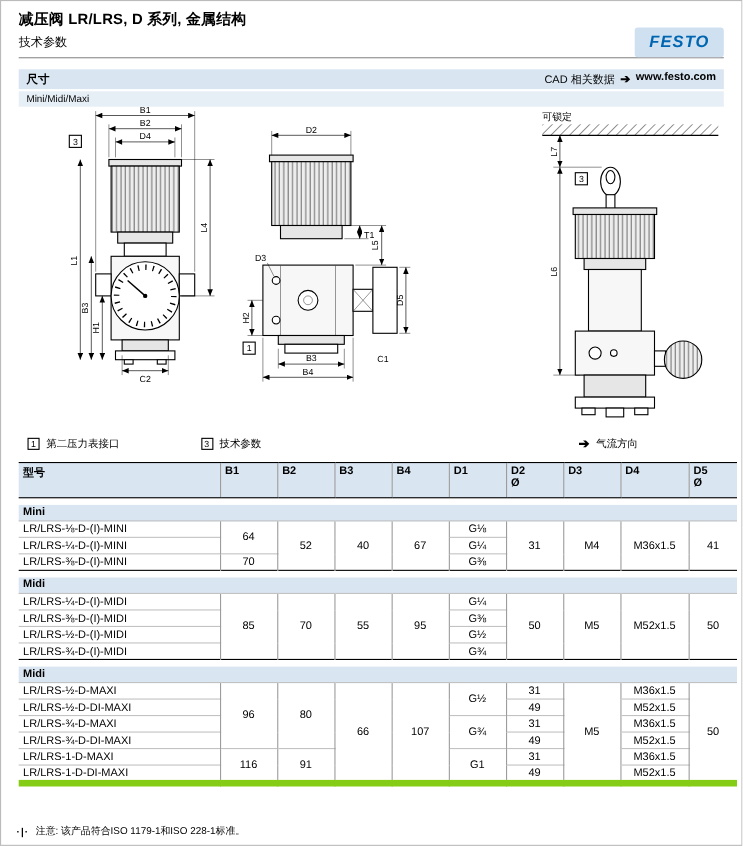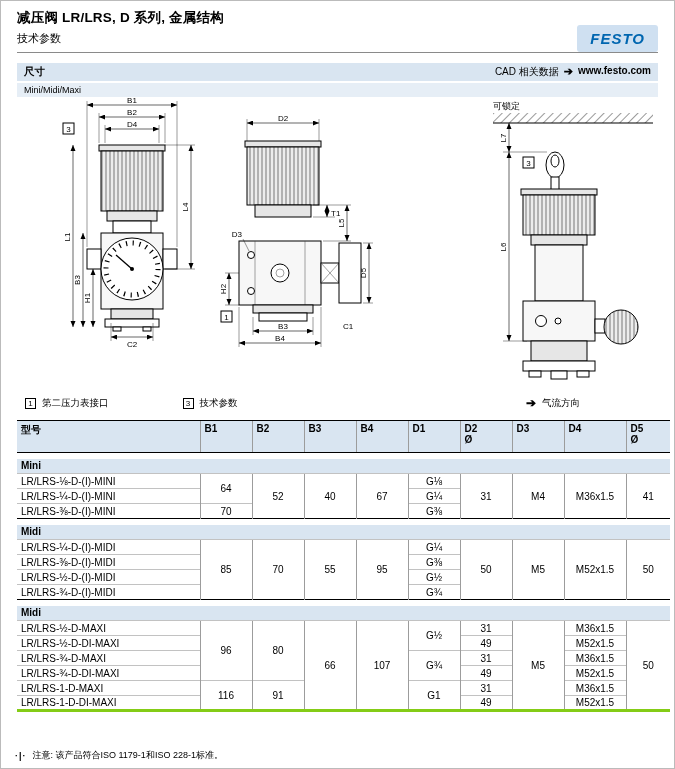--- a/index.html
+++ b/index.html
@@ -37,21 +37,21 @@
 
   .legend { display:flex; align-items:center; font-size:9.5px; height:18px; padding-left:8px; margin-top:2px; }
   .legend-item { display:flex; align-items:center; gap:6px; }
   .legend-mount { margin-left:74px; }
   .legend-flow { margin-left:auto; margin-right:78px; }
   .refbox { display:inline-flex; width:11px; height:11px; border:1px solid #000;
             align-items:center; justify-content:center; font-size:8px; }
   .flow-arrow { font-size:12px; font-weight:bold; }
 
   table { border-collapse:collapse; width:100%; margin-top:8px; table-layout:fixed;
-          border-bottom:3px solid #84cc16; }
+          border-bottom:6px solid #84cc16; }
   th { background:#d9e5f1; border-top:1px solid #000; border-bottom:1px solid #000;
        border-left:1px solid #9c9c9c; font-size:10px; font-weight:bold; text-align:left;
        vertical-align:top; padding:2px 4px; height:32px; }
   th:first-child { border-left:none; }
   th .dia { font-weight:bold; }
   td { border-left:1px solid #9c9c9c; border-top:1px solid #c2c2c2; font-size:10px;
        padding:1px 4px; text-align:center; vertical-align:middle; height:15px; }
   td:first-child { border-left:none; }
   td.model { text-align:left; }
   tr.grp td { background:#d9e5f1; text-align:left; font-weight:bold; border-top:none; }

